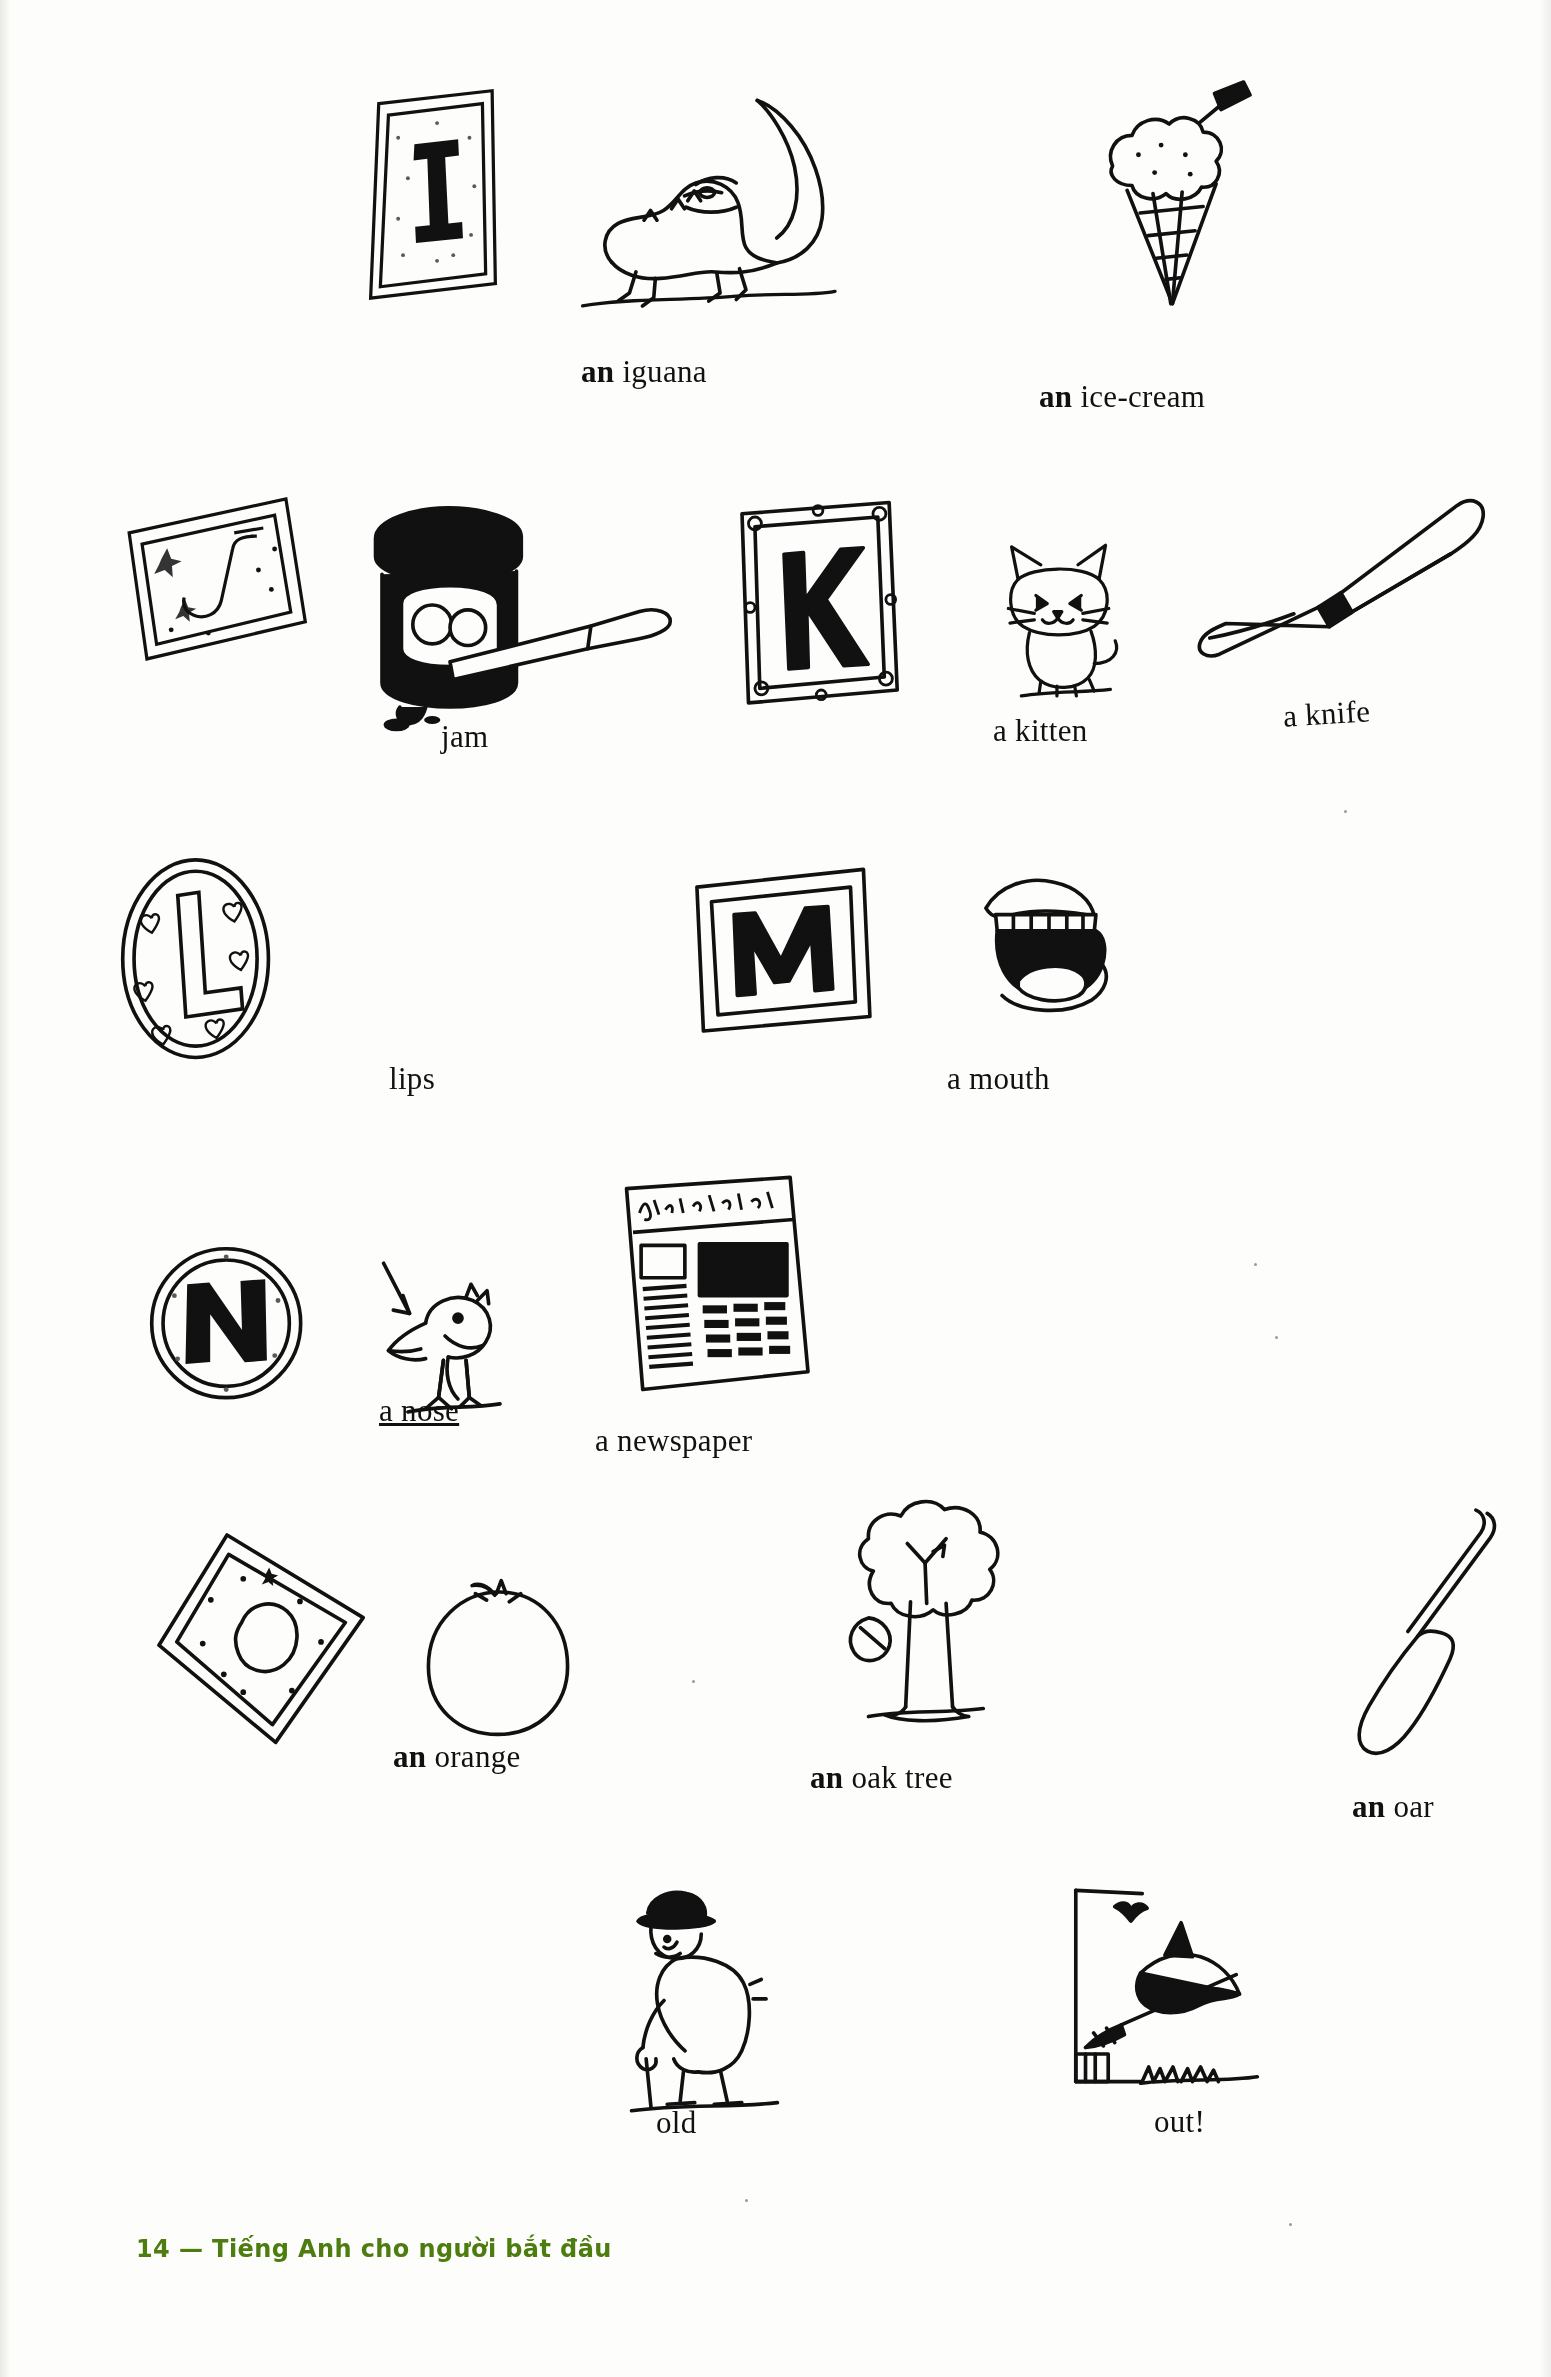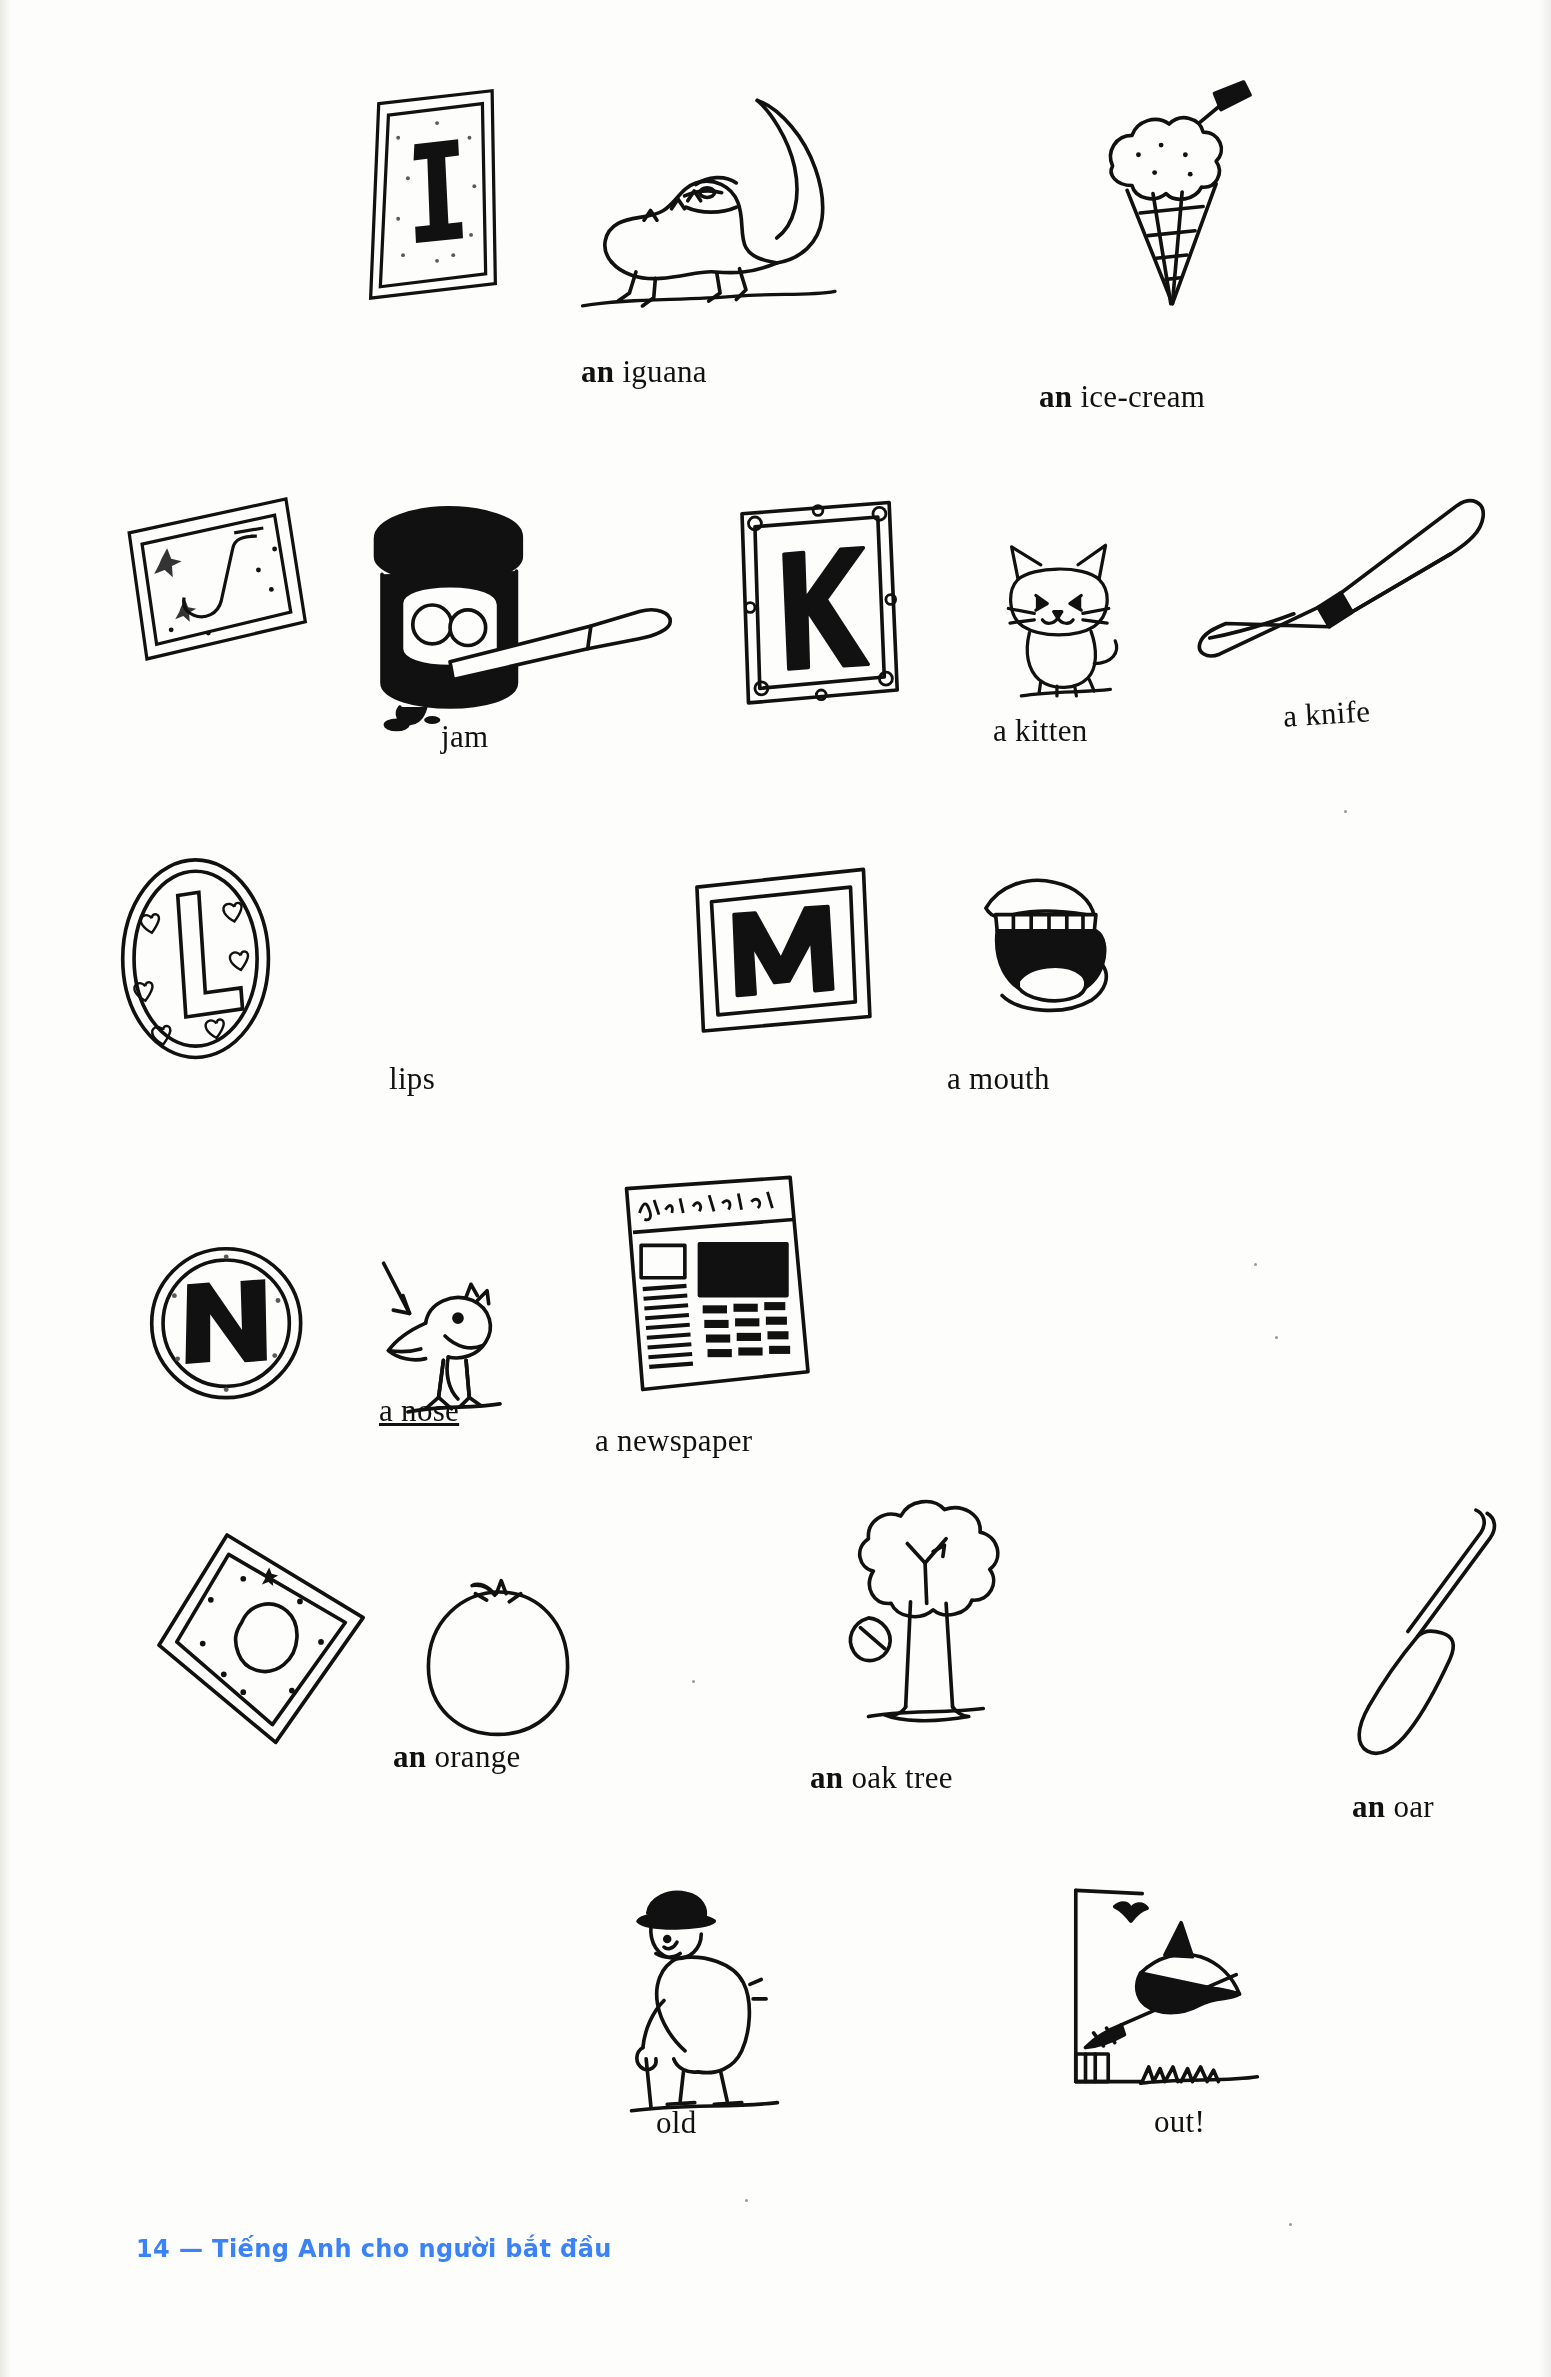--- a/index.html
+++ b/index.html
@@ -52,21 +52,21 @@
     overflow: visible;
   }
   .footer {
     position: absolute;
     left: 136px;
     top: 2235px;
     font-family: "DejaVu Sans", sans-serif;
     font-size: 24px;
     font-weight: 700;
     letter-spacing: 0.4px;
-    color: #3b82f6;
+    color: #4d7c0f;
     white-space: nowrap;
   }
   .speck {
     position: absolute;
     width: 3.2px; height: 3.2px;
     border-radius: 50%;
     background: #9a9a96;
   }
 </style>
 </head>

